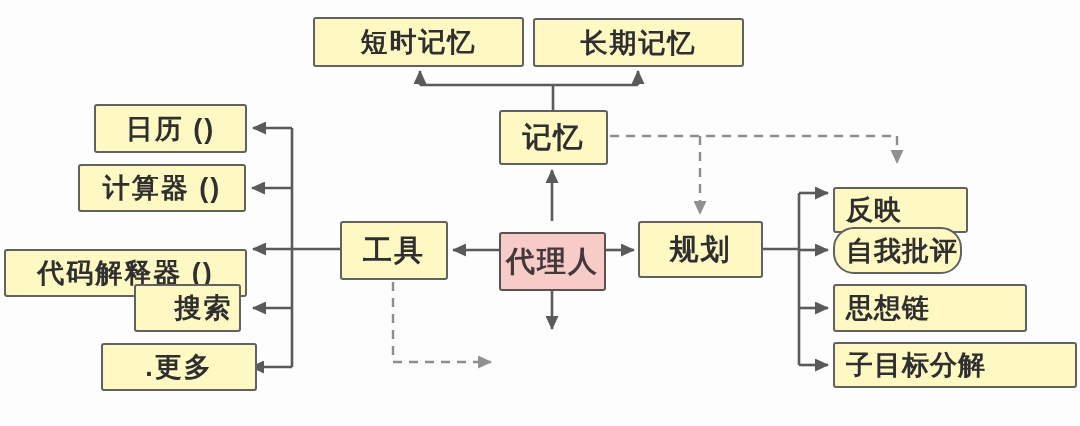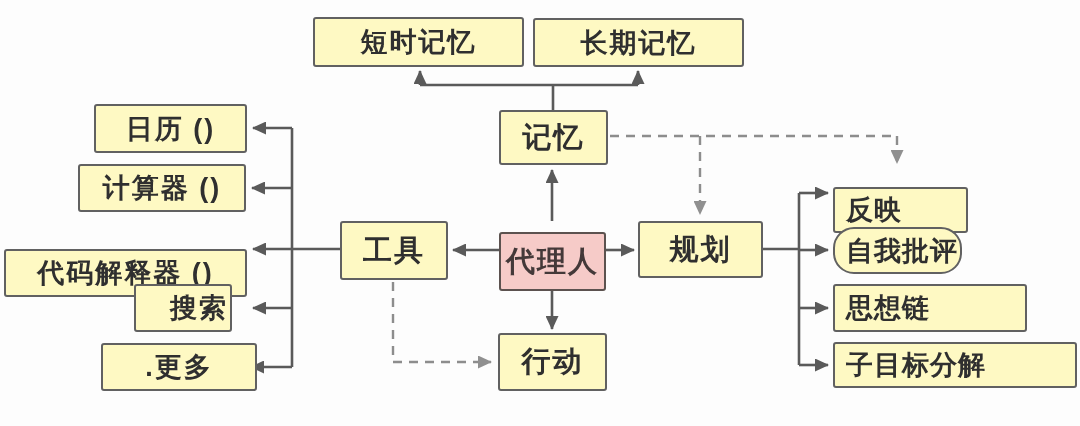--- a/index.html
+++ b/index.html
@@ -24,21 +24,21 @@
   .node.agent{background:#f6cbc8;border-color:#5c524f;color:#443939;}
   .node.big{font-size:29px;text-align:right;}
 
   
   .n-short   {left:313px;top:17px; width:211px;height:50px;}
   .n-long    {left:533px;top:18px; width:211px;height:49px;}
   .n-memory  {left:499px;top:110px;width:109px;height:55px;}
   .n-calendar{left:94px; top:104px;width:153px;height:49px;}
   .n-calc    {left:78px; top:164px;width:168px;height:48px;text-align:center;}
   .n-code    {left:4px;  top:224px;width:243px;height:48px;margin-top:25px;}
-  .n-search  {left:134px;top:284px;width:98px;height:48px;padding-left:32px;}
+  .n-search  {left:134px;top:284px;width:107px;height:48px;padding-left:32px;}
   .n-more    {left:101px;top:343px;width:156px;height:48px;}
   .n-tools   {left:340px;top:221px;width:108px;height:59px;}
   .n-agent   {left:499px;top:220px;width:107px;height:59px;margin-top:12px;}
   .n-plan    {left:638px;top:221px;width:125px;height:57px;}
   .n-action  {left:498px;top:333px;width:109px;height:58px;}
   .n-reflect {left:833px;top:170px;width:135px;height:46px;margin-top:17px;}
   .n-critique{left:833px;top:227px;width:129px;height:47px;border-radius:21px;}
   .n-cot     {left:833px;top:284px;width:194px;height:48px;}
   .n-subgoal {left:833px;top:342px;width:244px;height:46px;}
 
@@ -110,20 +110,19 @@
 
   <div class="node n-calendar">日历 ()</div>
   <div class="node n-calc">计算器 ()</div>
   <div class="node n-code">代码解释器 ()</div>
   <div class="node n-search">搜索</div>
   <div class="node n-more">.更多</div>
 
   <div class="node n-tools big">工具</div>
   <div class="node n-agent agent big">代理人</div>
   <div class="node n-plan big">规划</div>
-  <div class="node n-action big">行动</div>
 
   <div class="node n-reflect left-align">反映</div>
   <div class="node n-critique left-align">自我批评</div>
   <div class="node n-cot left-align">思想链</div>
   <div class="node n-subgoal left-align">子目标分解</div>
 
 </div>
 
 </body></html>

